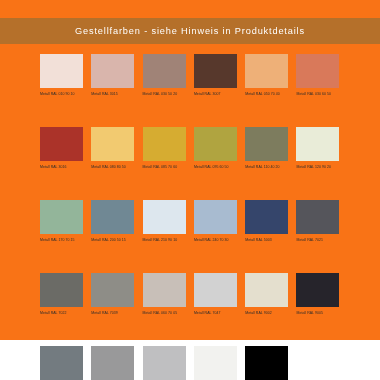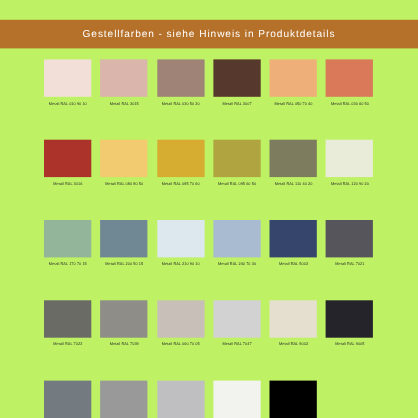--- a/index.html
+++ b/index.html
@@ -9,24 +9,23 @@
   body {
     width: 380px;
     height: 380px;
     background: #ffffff;
     font-family: "Liberation Sans", sans-serif;
     overflow: hidden;
   }
   .page {
     position: relative;
     width: 380px;
-    height: 380px;
-    background: #bef264;
+    height: 340px;
+    background: #f97316;
     box-sizing: border-box;
-    text-align: center;
   }
   .header-bar {
     position: absolute;
     left: 0;
     top: 18px;
     width: 380px;
     height: 26px;
     background: #b5702a;
     display: flex;
     align-items: center;

